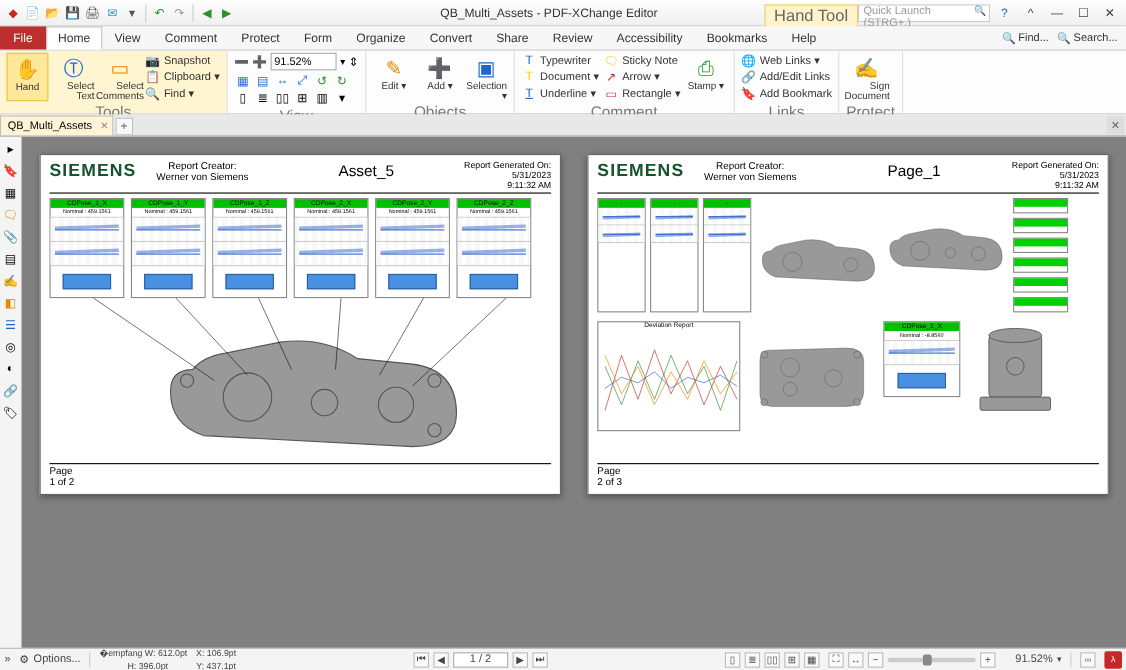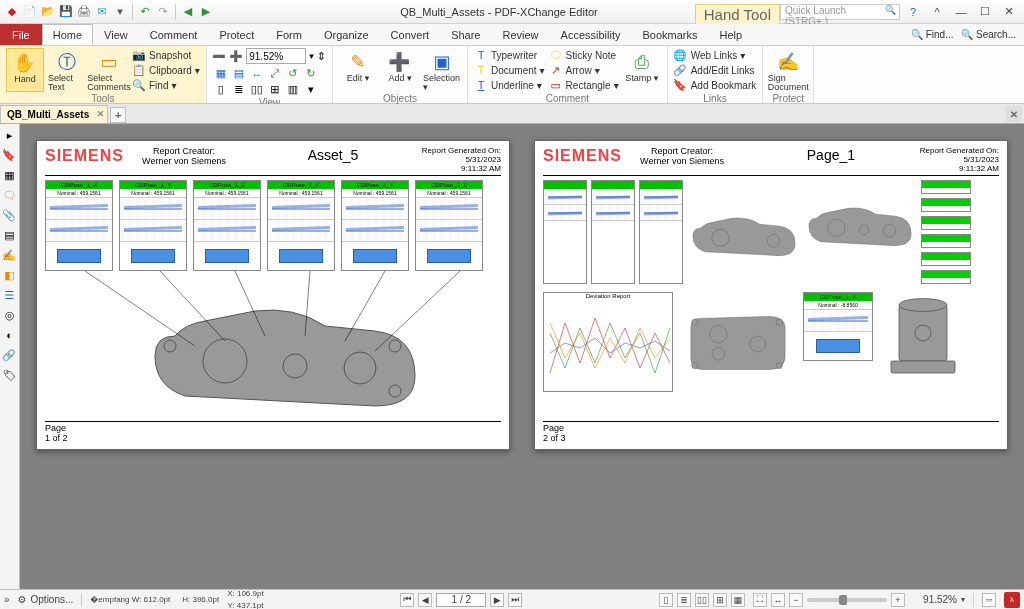--- a/index.html
+++ b/index.html
@@ -24,46 +24,46 @@
   .filetab { background:#bc2f2f; color:#fff; padding:0 12px; display:flex; align-items:center; font-size:11px; cursor:pointer;}
   .menuitem { padding:0 10px; display:flex; align-items:center; color:#333; font-size:11px; cursor:pointer; border:1px solid transparent;}
   .menuitem.active { background:#fff; border:1px solid #c0c0c0; border-bottom:1px solid #fff; }
   .menuright { margin-left:auto; display:flex; align-items:center; gap:8px; padding-right:8px;}
   .findbtn { display:flex; align-items:center; gap:2px; font-size:10px; color:#333; cursor:pointer;}
   
   
   .ribbon { height: 58px; background:#fdfdfd; border-bottom:1px solid #c8c8c8; display:flex; }
   .rgroup { border-right:1px solid #e0e0e0; padding:2px 6px 0; display:flex; flex-direction:column; }
   .rgroup-body { flex:1; display:flex; align-items:flex-start; gap:4px;}
-  .rgroup-label { text-align:center; font-size:10px; color:#777; padding:1px 0;}
+  .rgroup-label { text-align:center; font-size:14px; color:#777; padding:1px 0;}
   .bigbtn { display:flex; flex-direction:column; align-items:center; justify-content:flex-start; width:38px; height:44px; cursor:pointer; padding-top:2px;}
   .bigbtn .bicon { width:24px; height:24px; display:flex; align-items:center; justify-content:center; font-size:18px;}
-  .bigbtn .blabel { font-size:9px; color:#333; text-align:left; line-height:1;}
+  .bigbtn .blabel { font-size:9px; color:#333; text-align:right; line-height:1;}
   .smallstack { display:flex; flex-direction:column; gap:1px; }
   .smallbtn { display:flex; align-items:center; gap:3px; font-size:10px; color:#333; height:14px; cursor:pointer; white-space:nowrap;}
   .smallbtn .sicon { width:14px; height:14px; display:flex; align-items:center; justify-content:center; font-size:11px;}
   .iconrow { display:flex; gap:2px;}
   .iconrow .mini { width:16px; height:14px; display:flex; align-items:center; justify-content:center; font-size:11px; cursor:pointer;}
   .zoombox { width:60px; height:16px; border:1px solid #aaa; background:#fff; font-size:10px; padding:0 2px; display:flex; align-items:center;}
   
   
-  .doctabs { height:20px; background:#e8e8e8; display:flex; align-items:flex-end; border-bottom:1px solid #b0b0b0; position:relative;font-weight:bold;}
+  .doctabs { height:20px; background:#e8e8e8; display:flex; align-items:flex-end; border-bottom:1px solid #b0b0b0; position:relative;}
   .doctab { height:18px; background:#fff5d6; border:1px solid #c0c0c0; border-bottom:none; padding:0 18px 0 6px; font-size:10px; display:flex; align-items:center; position:relative; cursor:pointer;}
   .doctab .close { position:absolute; right:3px; top:3px; font-size:9px; color:#888;}
   .addtab { width:16px; height:16px; border:1px solid #c0c0c0; background:#f8f8f8; margin-left:2px; display:flex; align-items:center; justify-content:center; font-size:11px; color:#666; cursor:pointer;}
   .doctabs .closeall { position:absolute; right:2px; top:2px; width:16px; height:16px; background:#ddd; color:#666; display:flex; align-items:center; justify-content:center; font-size:10px; cursor:pointer;}
   
   
   .mainarea { flex:1; display:flex; background:#808080; overflow:hidden;}
   .sidebar { width:20px; background:#f4f4f4; border-right:1px solid #c0c0c0; display:flex; flex-direction:column; align-items:center; padding-top:4px; gap:6px;}
   .sidebar .sico { width:14px; height:14px; font-size:11px; cursor:pointer; display:flex; align-items:center; justify-content:center;}
   .pages { flex:1; display:flex; gap:24px; padding:16px; align-items:flex-start; justify-content:center; overflow:hidden;}
   .page { width:480px; height:310px; background:#fff; box-shadow:0 2px 6px rgba(0,0,0,.4); border:1px solid #666; padding:6px 8px; display:flex; flex-direction:column; position:relative;}
   .phead { display:flex; align-items:flex-start; border-bottom:1px solid #000; padding-bottom:2px;}
-  .brand { font-weight:bold; color:#ef4444; font-size:16px; letter-spacing:1px;text-align:right;}
+  .brand { font-weight:bold; color:#14532d; font-size:16px; letter-spacing:1px;text-align:right;}
   .creator { flex:0 0 120px; text-align:center; font-size:9px; line-height:1.1;}
   .assetname { flex:1; text-align:center; font-size:14px; font-weight:500;}
   .genon { text-align:right; font-size:8px; line-height:1.1;}
   .pbody { flex:1; position:relative; }
   .pfoot { text-align:left; font-size:9px; border-top:1px solid #000; padding-top:1px;}
   
   
   .minicharts { display:flex; gap:6px; padding-top:4px;}
   .minichart { width:68px; border:1px solid #888; font-size:6px;}
   .minichart .mtitle { background:#00c000; color:#000; text-align:center; padding:1px 0; font-size:6px; white-space:nowrap; overflow:hidden;}
@@ -546,21 +546,21 @@
           <div>2 of 3</div>
         </div>
     </div>
   </div>
 </div>
 
 <div class="statusbar">
   <span>»</span>
   <span class="sgroup">⚙ <span>Options...</span></span>
   <span style="width:1px;height:14px;background:#ccc;"></span>
-  <span class="sgroup" style="font-size:8px;line-height:1;">
+  <span class="sgroup" style="flex-direction:column;font-size:8px;line-height:1;">
     <span>�empfang <span>W: 612.0pt</span></span>
       <span style="margin-left:8px;">H: 396.0pt</span>
   </span>
   <span class="sgroup" style="flex-direction:column;font-size:8px;line-height:1;">
     <span>X: 106.9pt</span>
       <span>Y: 437.1pt</span>
   </span>
   <div class="spacer"></div>
   <div class="sgroup">
     <span class="navbtn">⏮</span>

